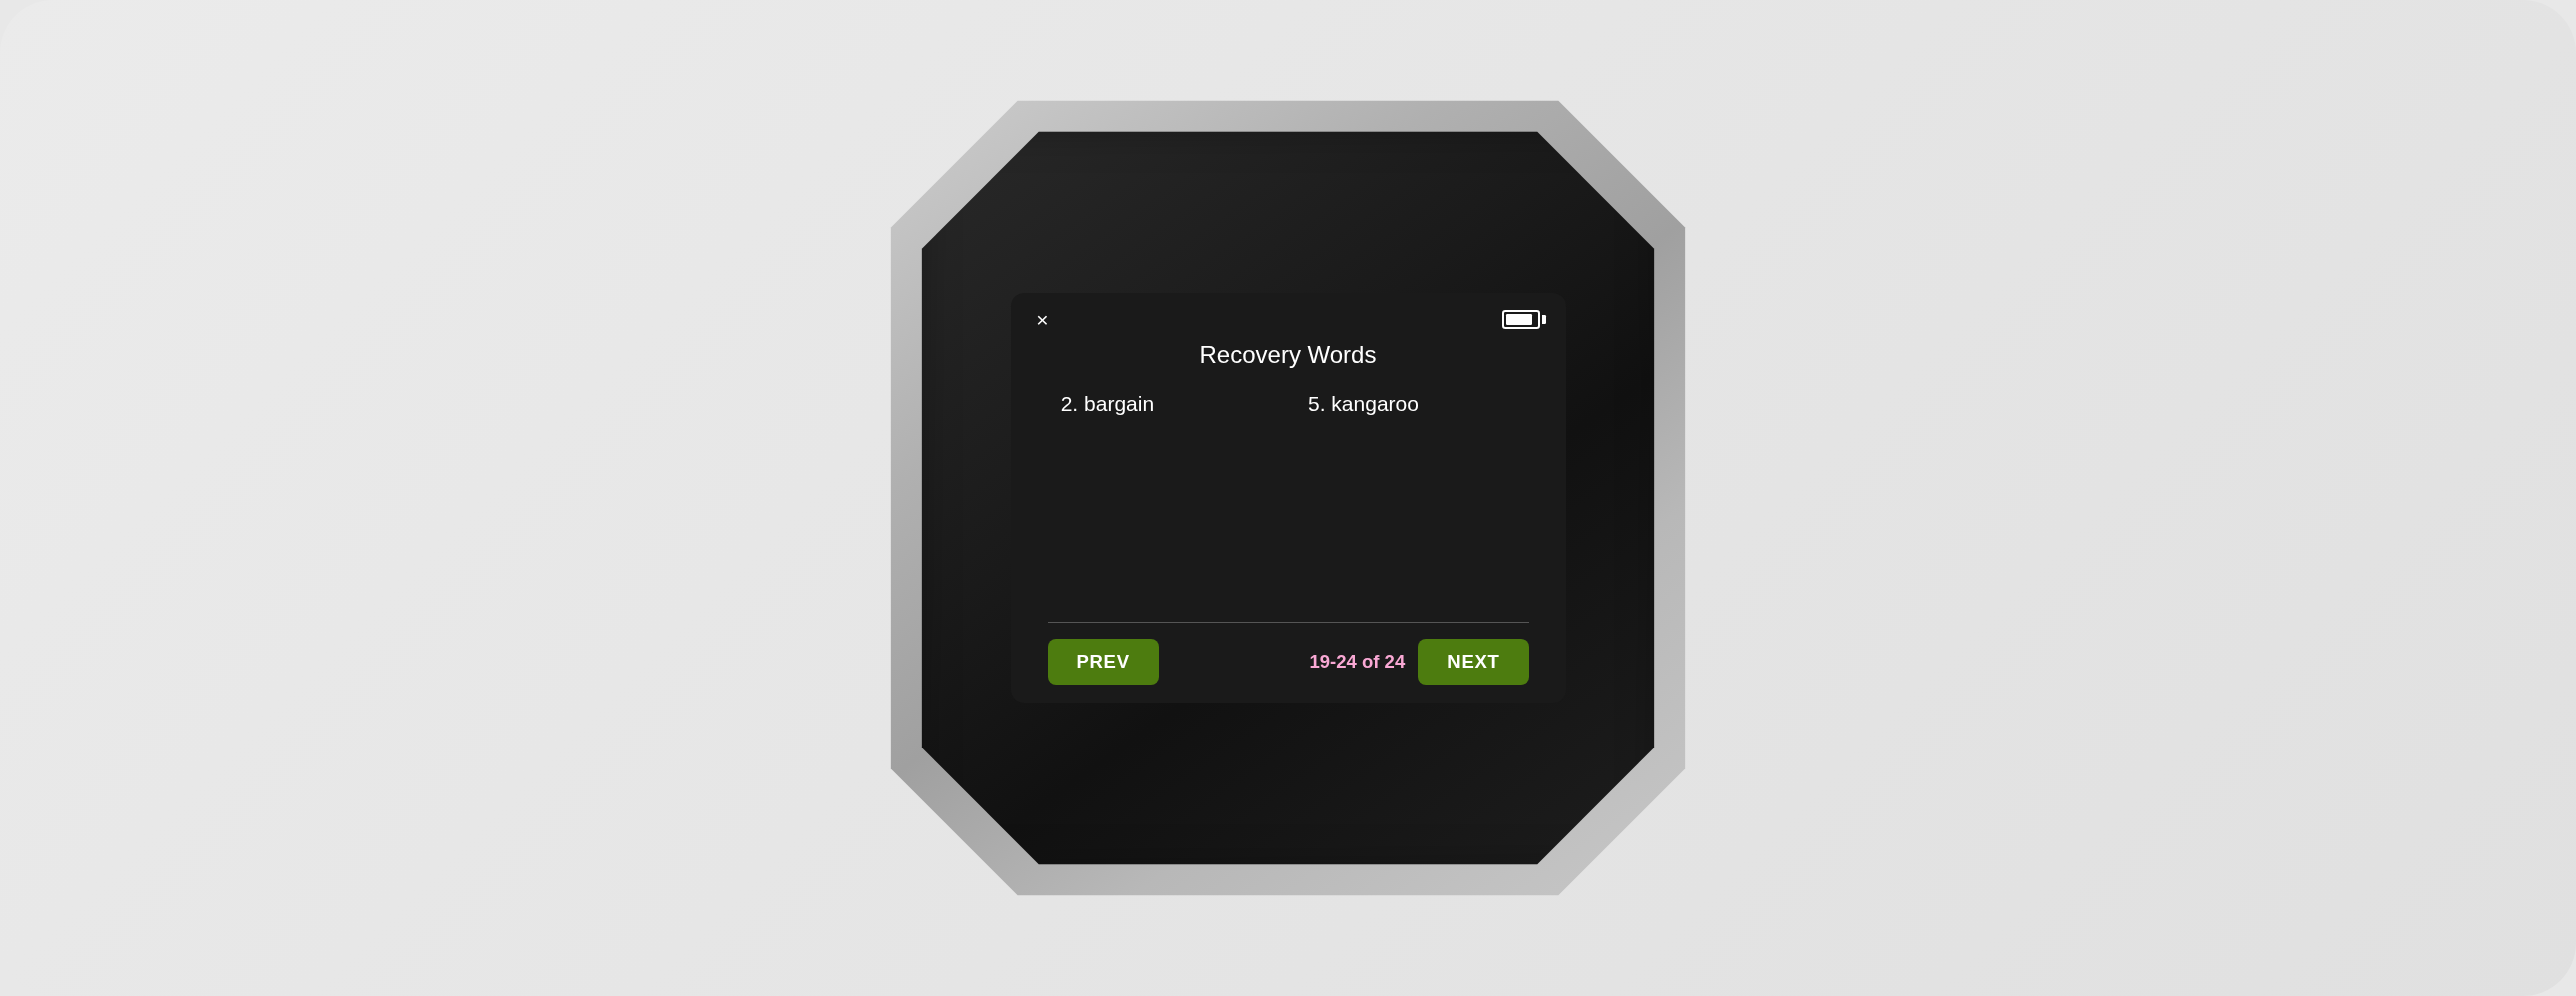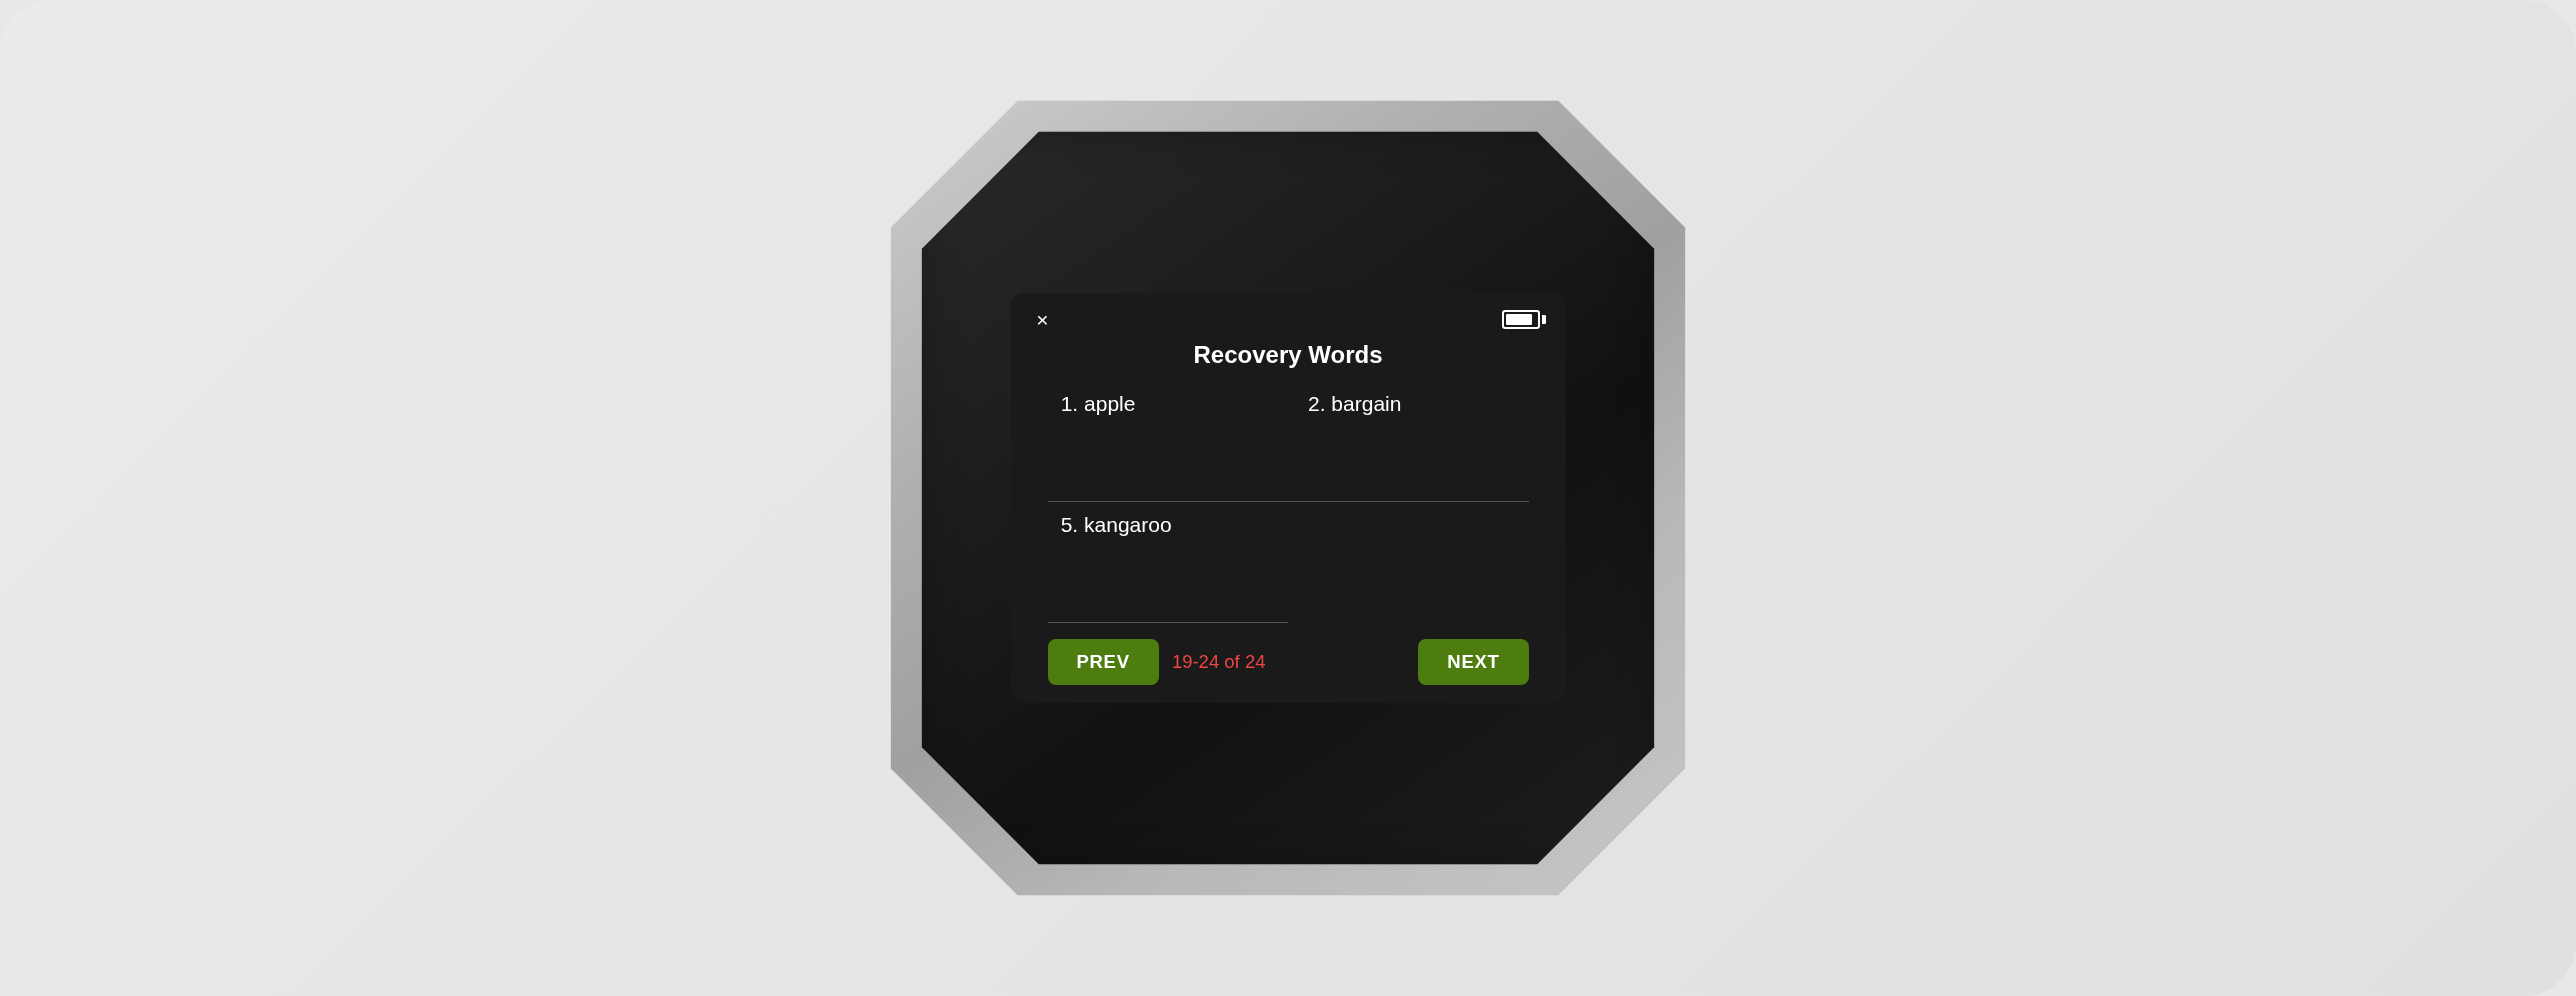--- a/index.html
+++ b/index.html
@@ -114,21 +114,21 @@
       height: 9.2px;
       background: #ffffff;
       border-radius: 0 1.3px 1.3px 0;
     }
 
     
     .screen-title {
       text-align: center;
       color: #ffffff;
       font-size: 24px;
-      font-weight: 700;
+      font-weight: 400;
       padding: 2.6px 0 13.2px;
     }
 
     
     .words-grid {
       display: grid;
       grid-template-columns: 1fr 1fr;
       gap: 0;
       padding: 0 37px;
       flex: 1;
@@ -166,24 +166,24 @@
       border: none;
       border-radius: 8px;
       padding: 12px 29px;
       font-size: 18.5px;
       font-weight: 700;
       cursor: pointer;
       letter-spacing: 0.7px;
     }
 
     .page-indicator {
-      color: #ef4444;
+      color: #f9a8d4;
       font-size: 18.5px;
-      font-weight: 400;
-      text-align: left;
+      font-weight: 700;
+      text-align: right;
       flex: 1;
     }
   </style>
 </head>
 <body>
 
 <div class="page-bg">
   <div class="device-outer">
     <div class="device-inner">
       <div class="screen">
@@ -197,23 +197,20 @@
               <div class="battery-fill"></div>
             </div>
             <div class="battery-tip"></div>
           </div>
         </div>
 
         <div class="screen-title">Recovery Words</div>
 
         <div class="words-grid">
           <div class="word-item">
-            <span>1. </span><span>apple</span>
-          </div>
-          <div class="word-item">
             <span>2. </span><span>bargain</span>
           </div>
           <div class="word-item">
             <span>5. </span><span>kangaroo</span>
           </div>
         </div>
 
         <div class="bottom-nav">
           <button class="nav-btn">PREV</button>
           <span class="page-indicator">19-24 of 24</span>

